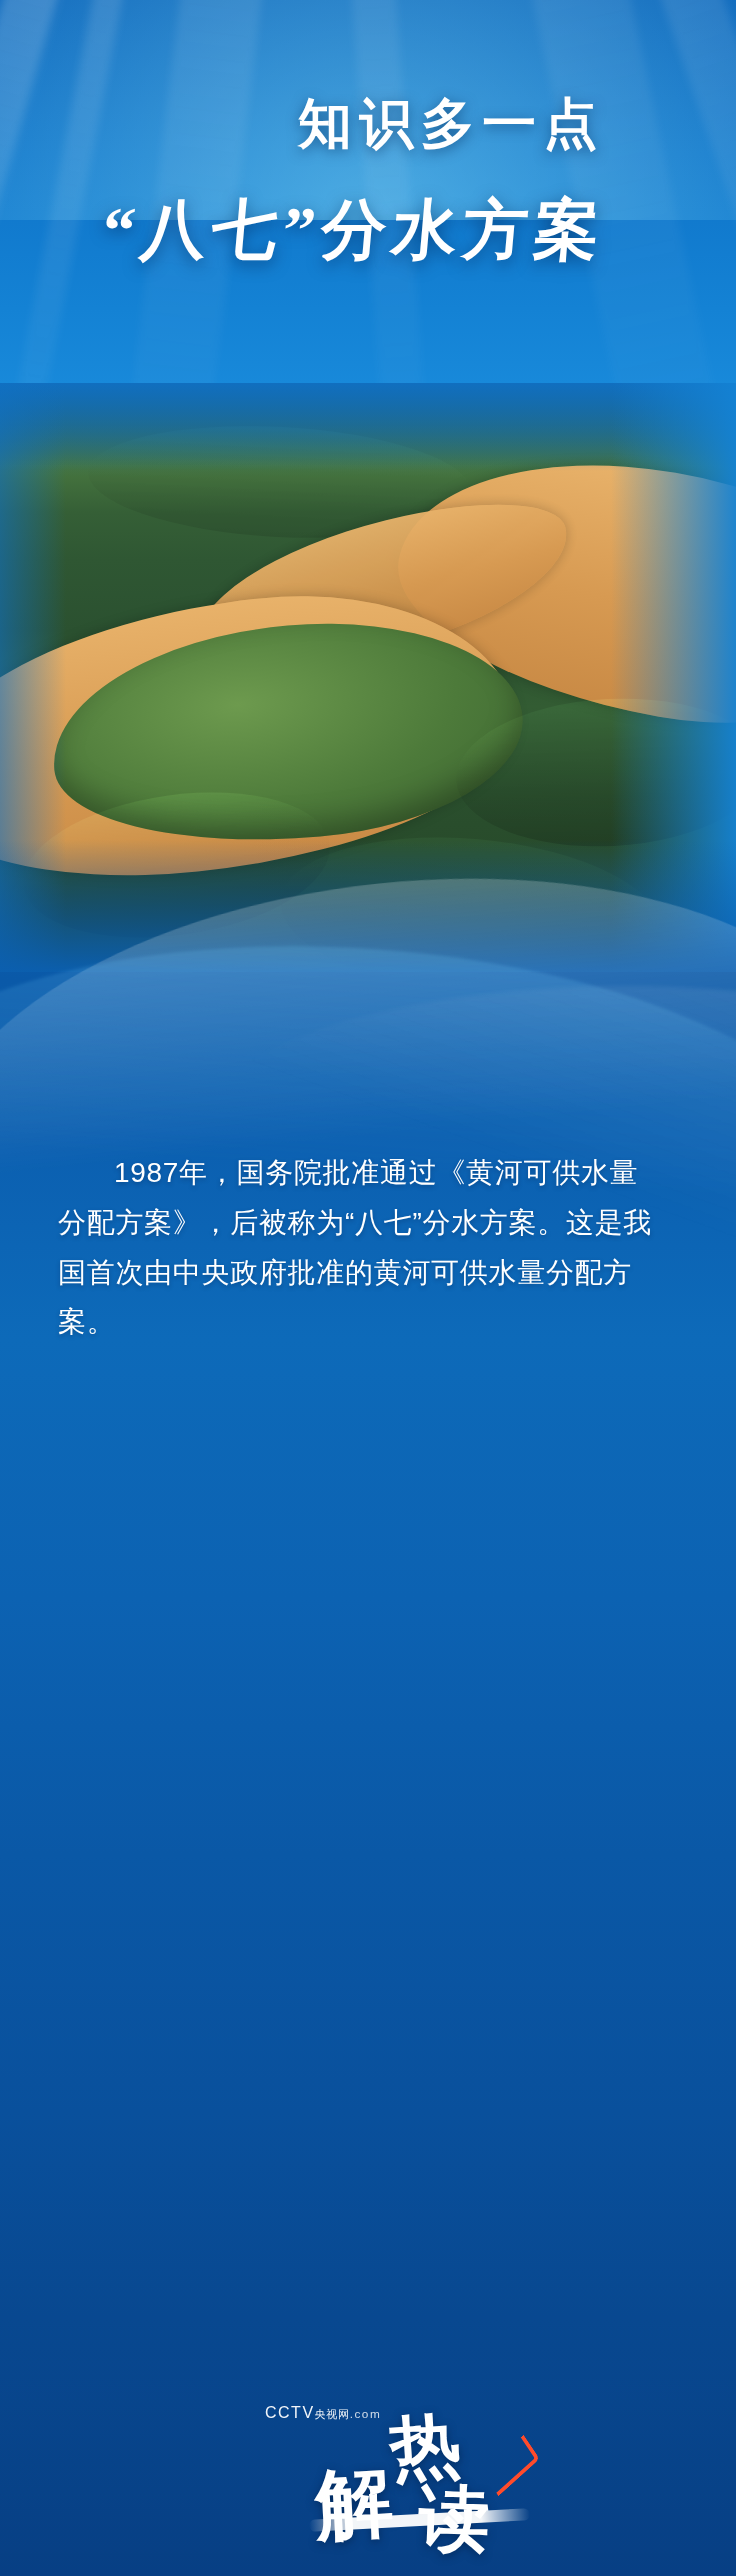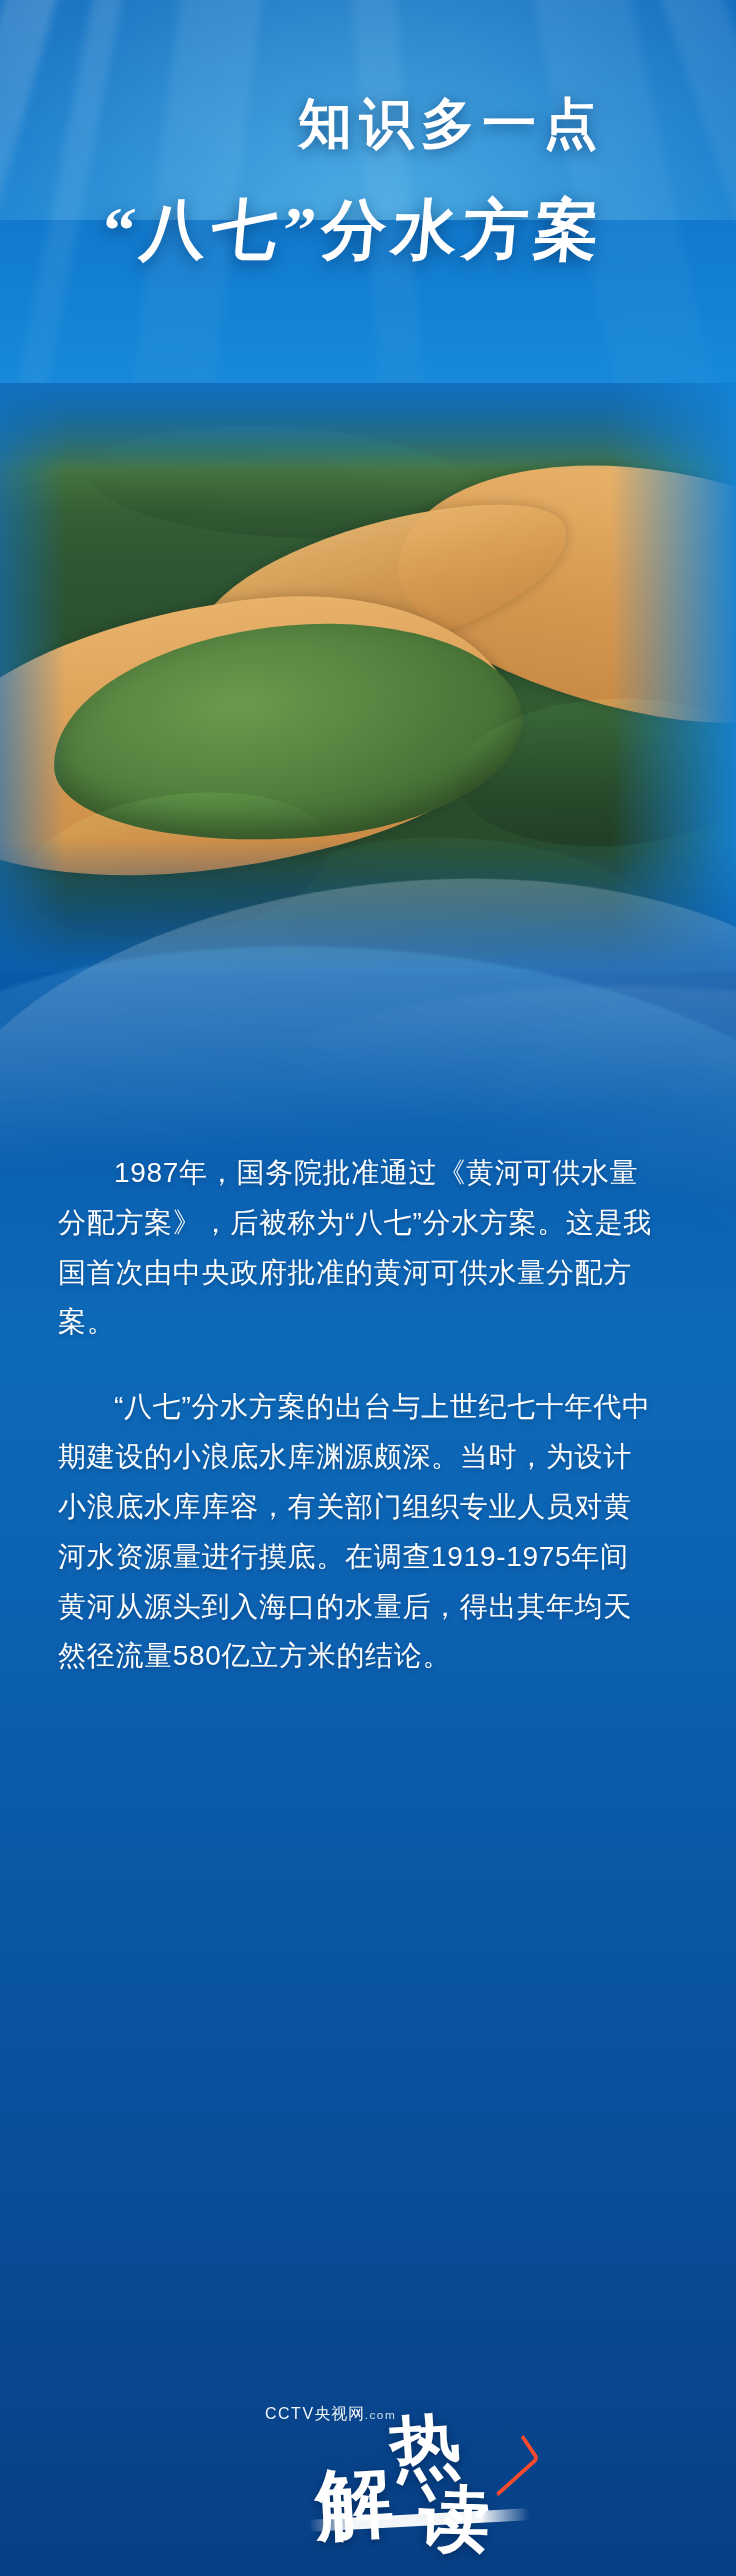--- a/index.html
+++ b/index.html
@@ -226,21 +226,21 @@
     position: absolute;
     left: 265px; top: 71px;
     color: #ffffff;
     font-family: "Liberation Sans", sans-serif;
     font-size: 16px;
     letter-spacing: 1.5px;
     opacity: .95;
     white-space: nowrap;
   }
   .cctv .dotcom { font-size: 11.8px; opacity: .85; }
-  .cctv .zh { font-size: 16px; letter-spacing: 0.7px; }
+  .cctv .zh { font-size: 11px; letter-spacing: 0.7px; }
   .brand {
     position: absolute;
     left: 309px; top: 71px;
     width: 243px; height: 140px;
   }
   .brand .ch {
     position: absolute;
     font-family: "Liberation Serif", serif;
     font-weight: bold;
     color: #ffffff;
@@ -304,21 +304,20 @@
     <div class="photo-fade-right"></div>
     <div class="photo-fade-bottom"></div>
   </div>
 
   <div class="wave"></div>
   <div class="wave2"></div>
   <div class="wave3"></div>
 
   <div class="body-text">
     <p class="para">1987年，国务院批准通过《黄河可供水量分配方案》，后被称为“八七”分水方案。这是我国首次由中央政府批准的黄河可供水量分配方案。</p>
-    <p class="para">“八七”分水方案的出台与上世纪七十年代中期建设的小浪底水库渊源颇深。当时，为设计小浪底水库库容，有关部门组织专业人员对黄河水资源量进行摸底。在调查1919-1975年间黄河从源头到入海口的水量后，得出其年均天然径流量580亿立方米的结论。</p>
   </div>
 
   <div class="footer">
     <div class="cctv">
       <span>CCTV</span><span class="zh">央视网</span><span class="dotcom">.com</span>
     </div>
     <div class="brand">
       <div class="ch c-re">热</div>
       <div class="ch c-jie">解</div>
       <div class="ch c-du">读</div>

